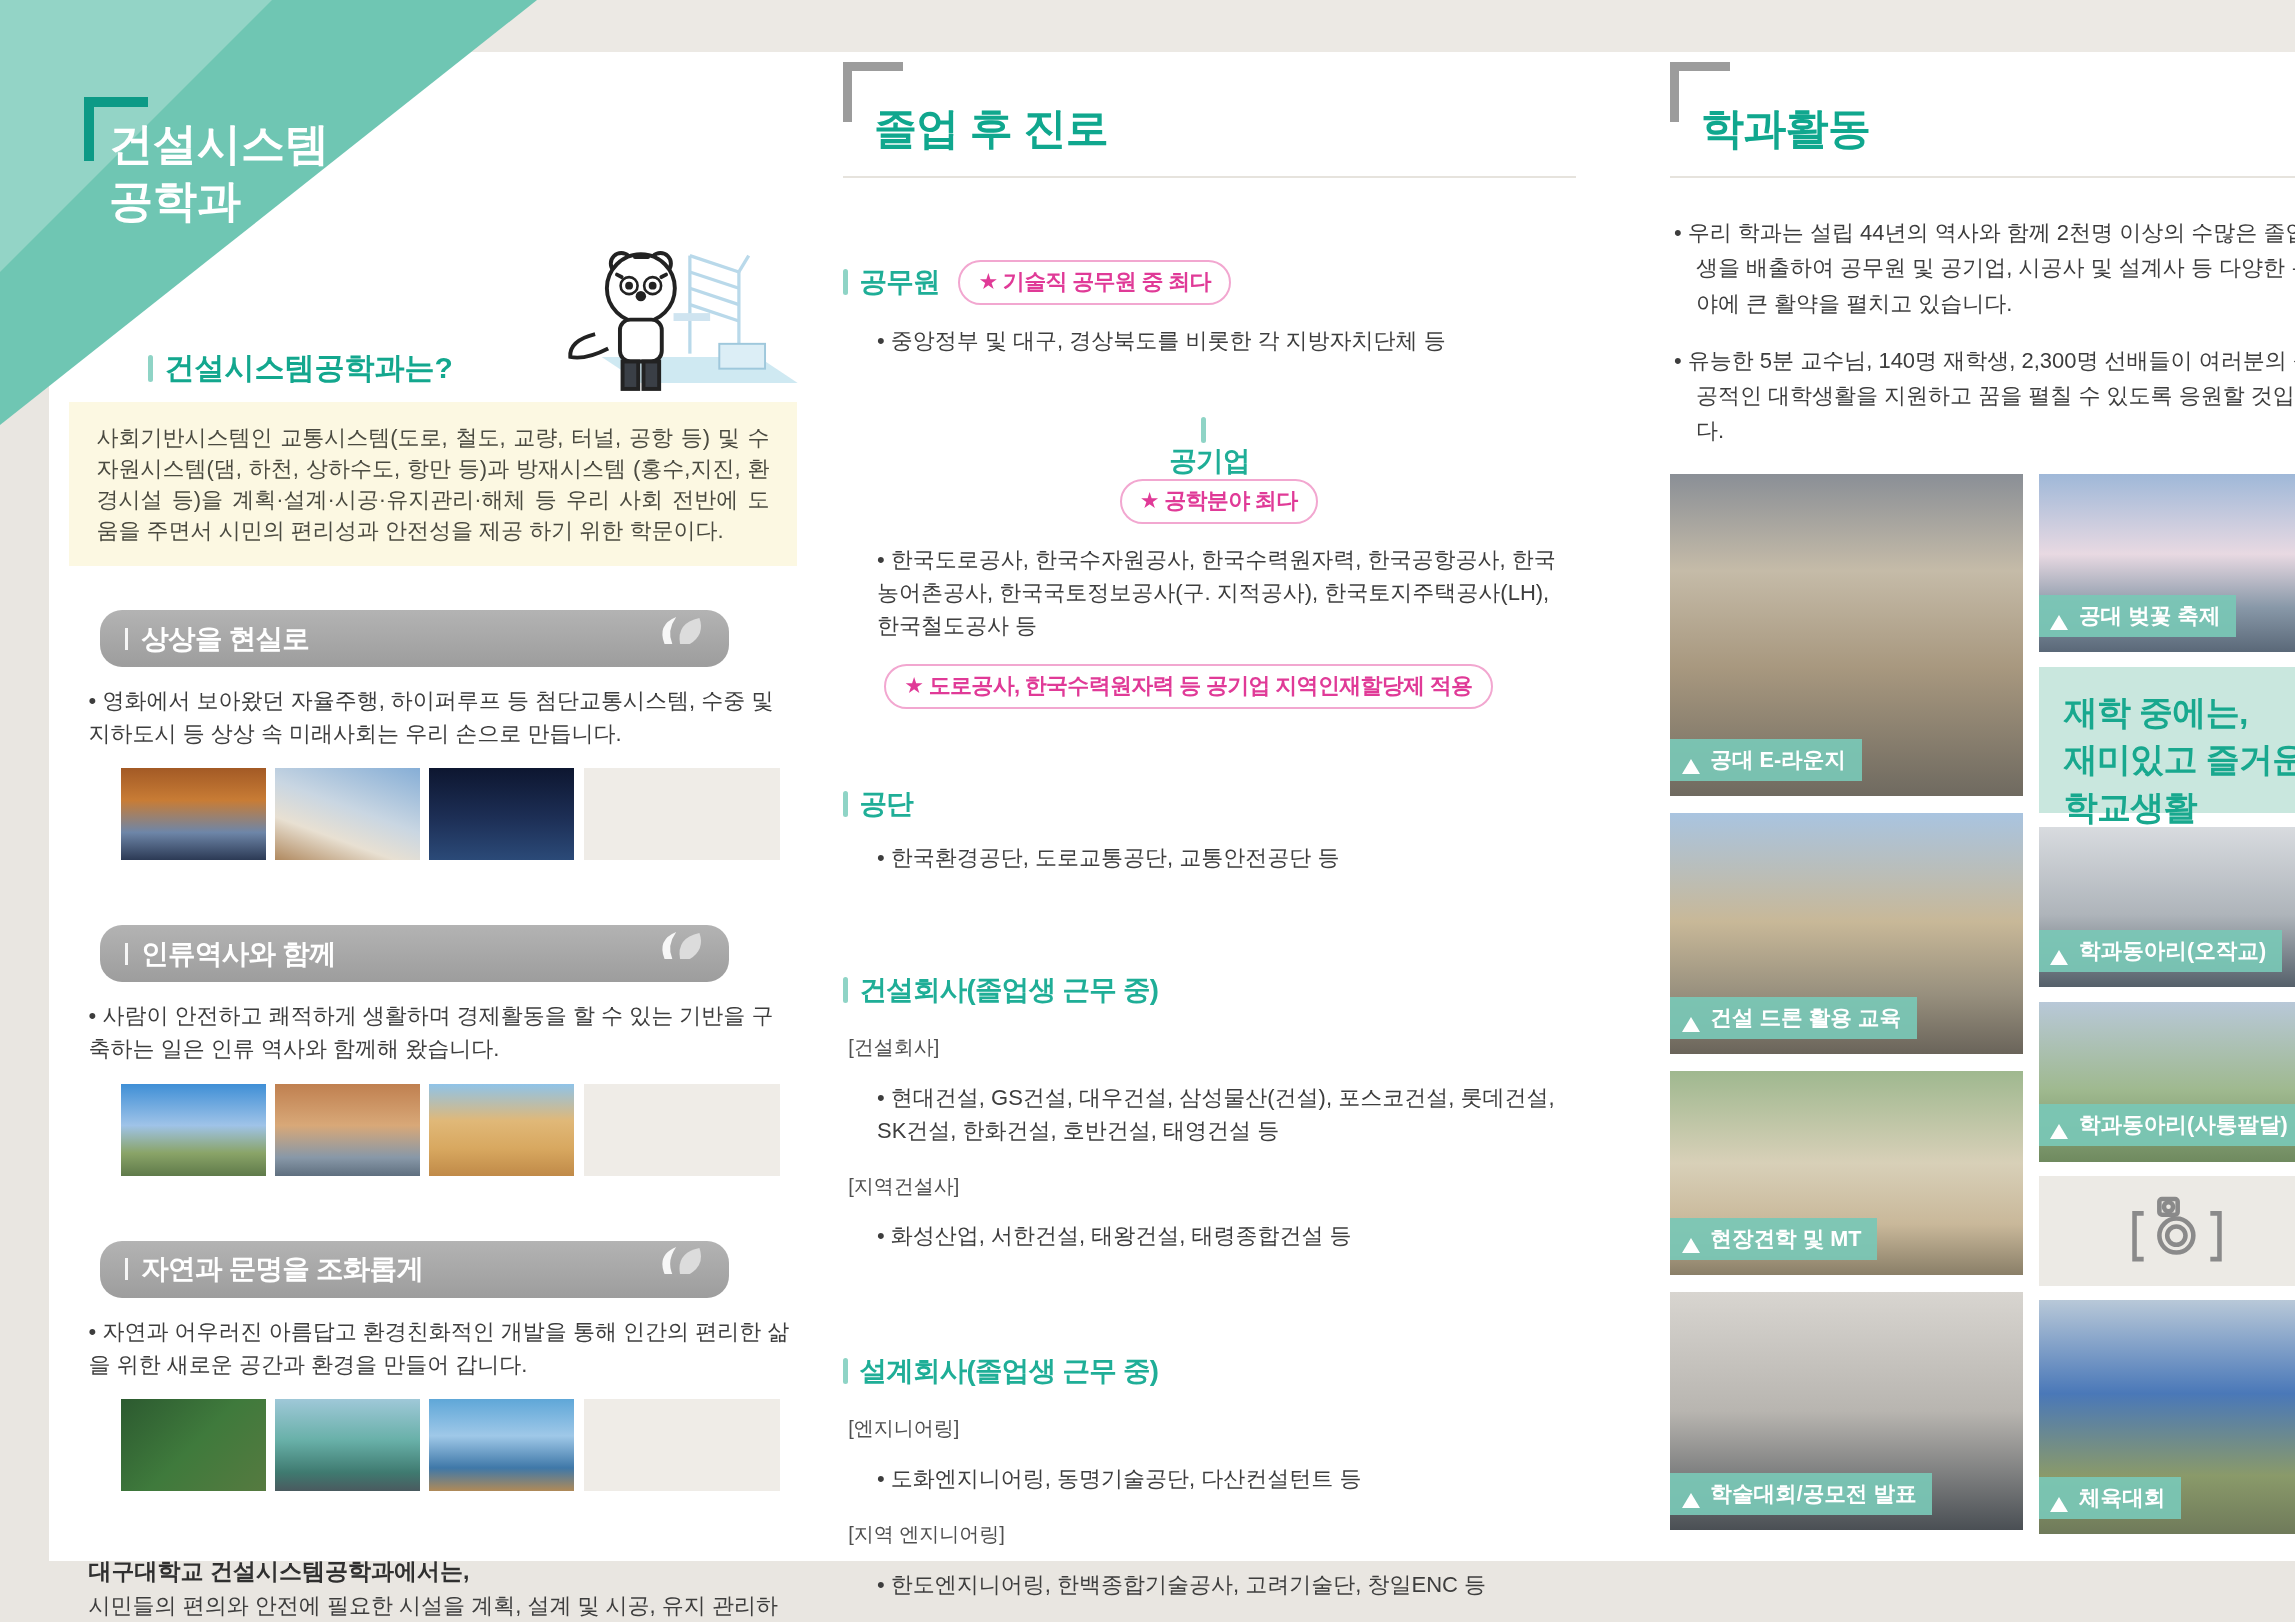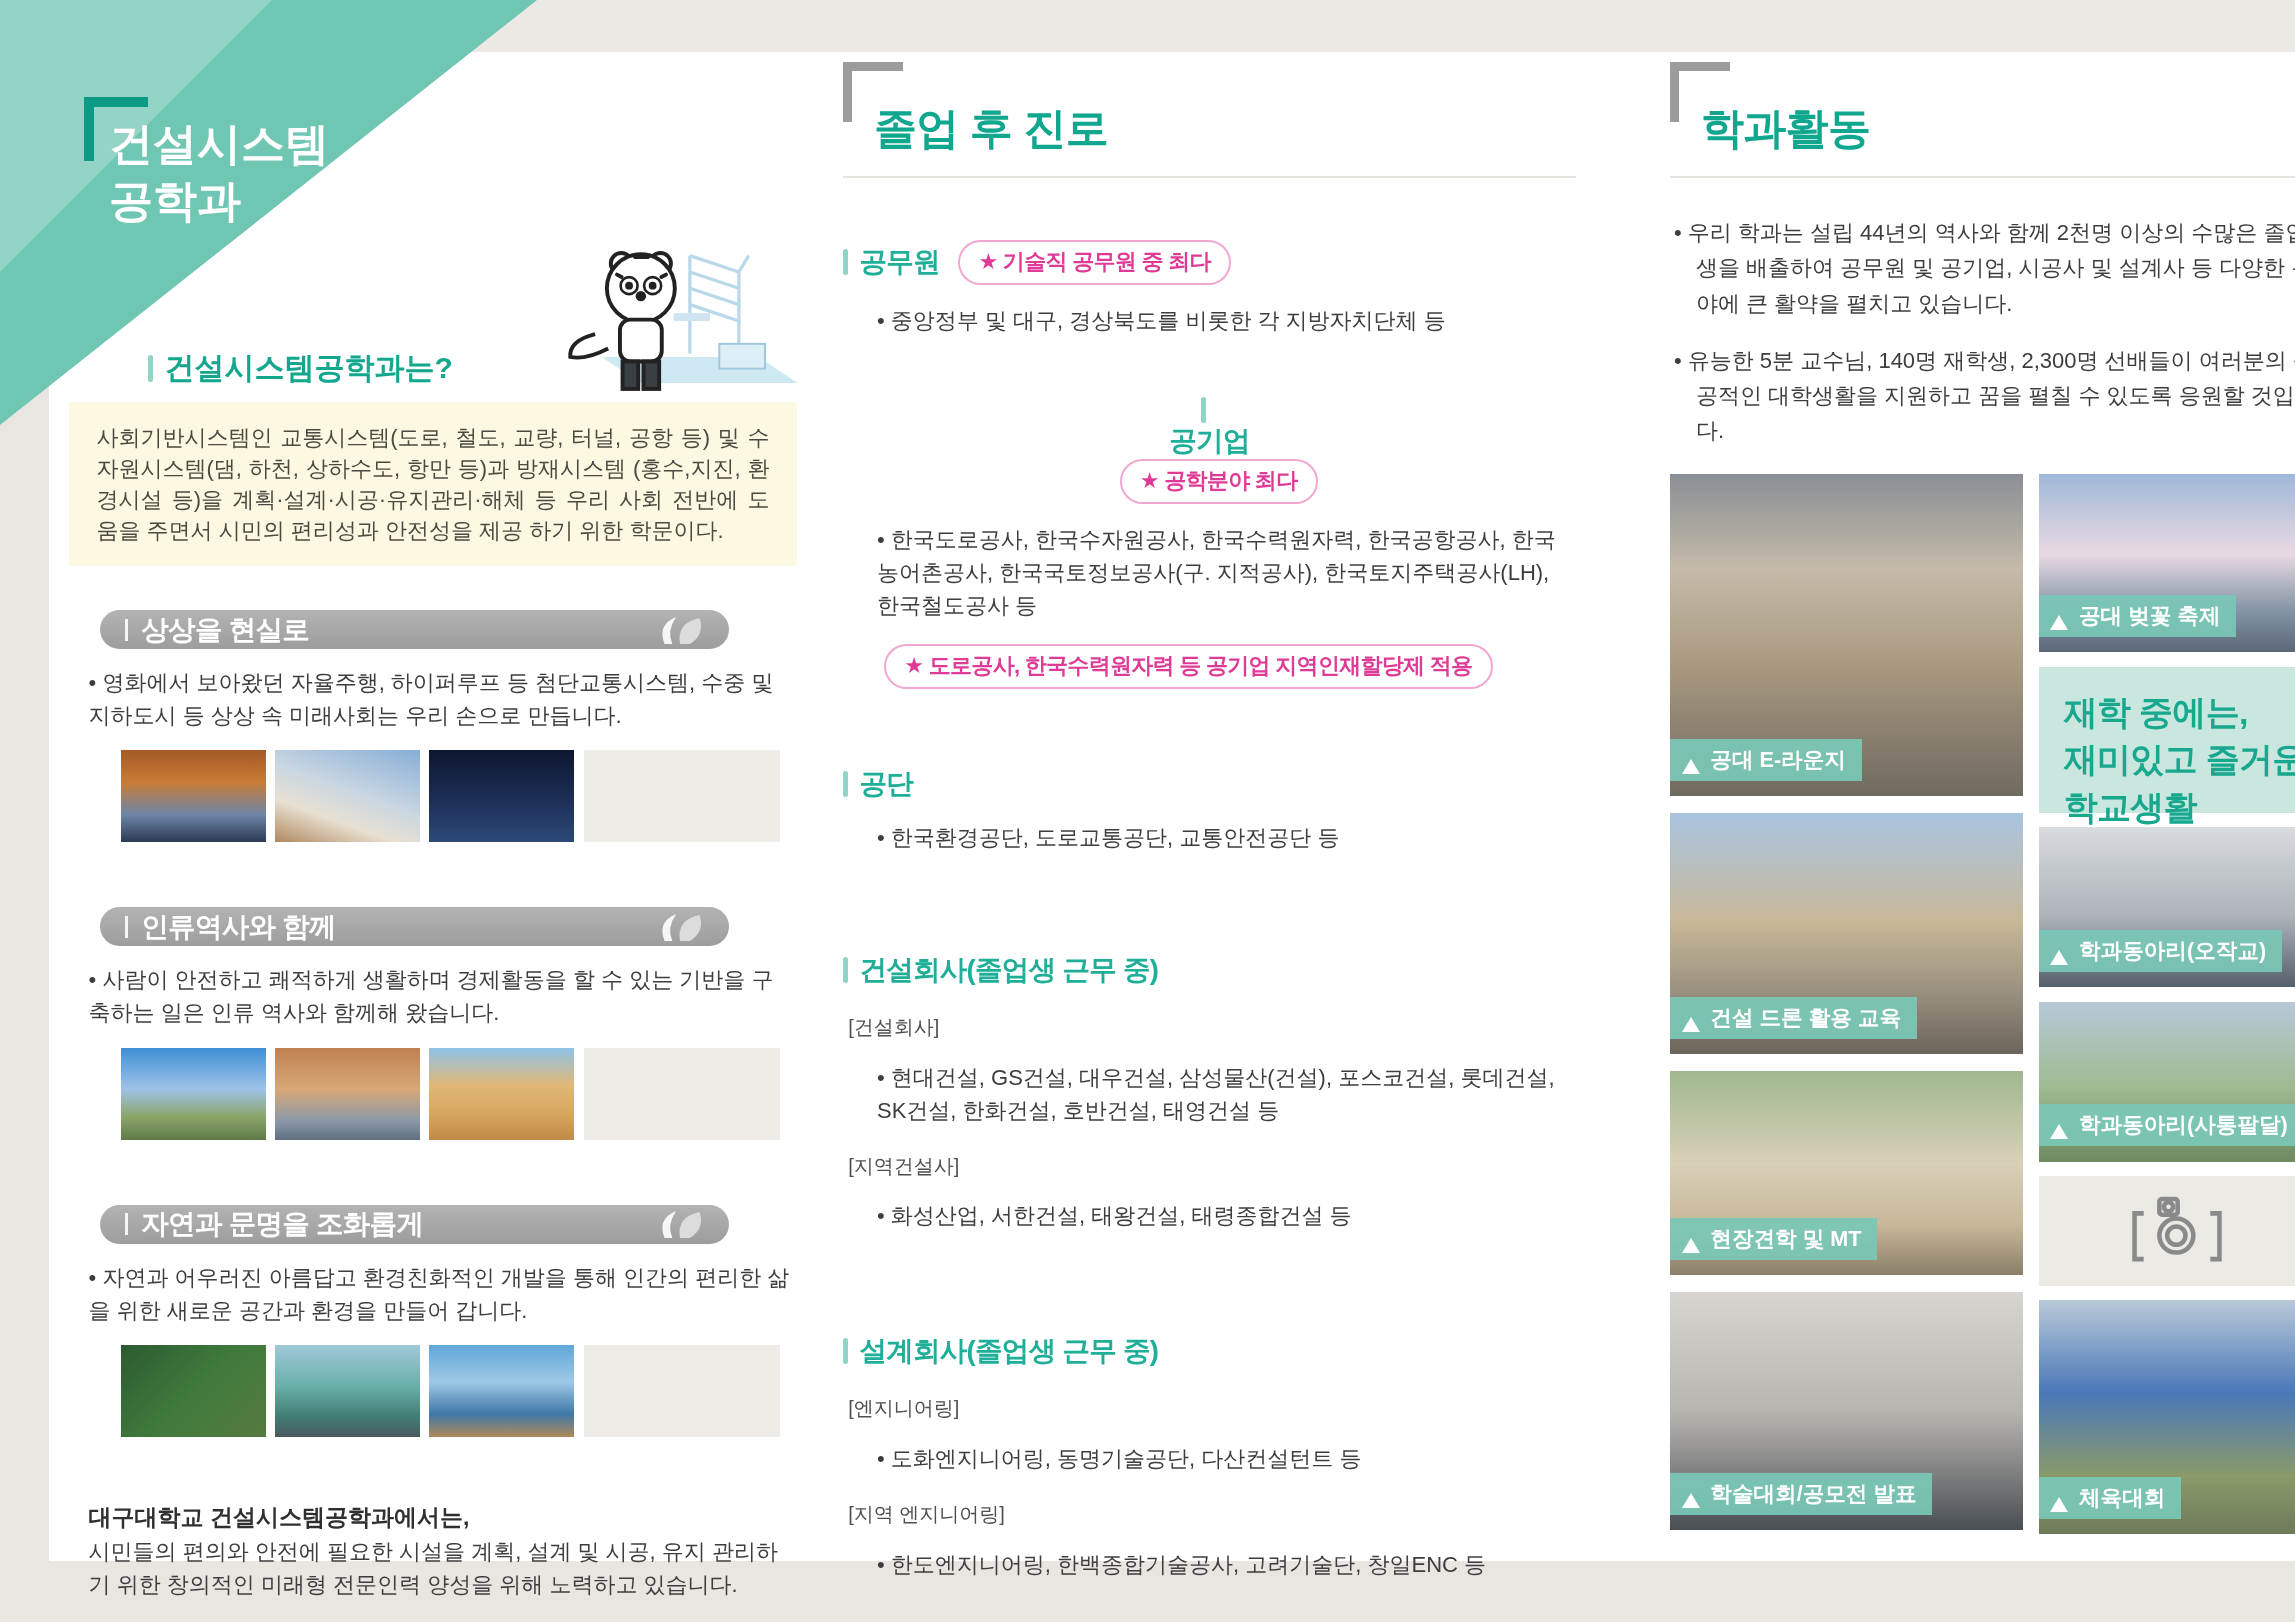--- a/index.html
+++ b/index.html
@@ -31,21 +31,21 @@
                        border-top:9.8px solid #9c9c9c; border-left:9.8px solid #9c9c9c; }
   .col-head h1 { color:#10a78e; font-size:43px; font-weight:bold; letter-spacing:-0.7px; }
   .head-rule { border-bottom:2.6px solid #e6e3dd; margin-top:18.3px; }
 
   
   .left-col { position:absolute; left:69px; top:348px; width:728px; }
   .about-head { margin-left:79px; font-size:30px; font-weight:bold; color:#13a78e; display:flex; align-items:center; }
   .tick { display:inline-block; width:4.6px; height:27.5px; border-radius:2.6px; background:#8fd4c6; margin-right:11.8px; }
   .yellow-box { margin-top:13px; background:#fcf8e2; padding:19.6px 27.5px; font-size:22px; line-height:1.42;
                 color:#4a4a40; text-align:justify; }
-  .gray-bar { margin:0 0 0 31px; width:629px; height:39px; border-radius:22px;
+  .gray-bar { margin:0 0 0 31px; width:629px; height:57px; border-radius:22px;
               background:linear-gradient(#b3b3b3,#9d9d9d); display:flex; align-items:center;
               padding:0 15.7px 0 25px; position:relative; }
   .gray-bar .wtick { display:inline-block; width:3.3px; height:22px; background:#fff; opacity:.9; margin-right:13px; }
   .gray-bar .bar-label { color:#fff; font-size:27.5px; font-weight:bold; letter-spacing:-0.7px; }
   .gray-bar svg { position:absolute; right:17px; top:4.6px; }
   .sec-bullet { margin:17px 0 0 19.6px; width:703px; font-size:22px; line-height:1.5; color:#3d3d3d; }
   .sec-bullet::before { content:"•  "; }
   .photo-row { margin:18.3px 0 0 52px; display:flex; gap:9.2px; }
   .photo-row .ph { width:145px; height:92px; }
   .photo-row .ph-empty { width:196px; height:92px; background:#efece7; }
@@ -57,21 +57,21 @@
   .s1c{background:linear-gradient(180deg,#0d1630 0%,#1d2f56 55%,#2b4a78 100%);}
   .s2a{background:linear-gradient(180deg,#3f8fd6 0%,#9fc3e8 45%,#8aa468 75%,#5f7a4a 100%);}
   .s2b{background:linear-gradient(180deg,#c08050 0%,#d8a878 45%,#8898a8 80%,#5f6f7f 100%);}
   .s2c{background:linear-gradient(180deg,#8fc3e8 0%,#e0b878 40%,#d8a860 70%,#c08a48 100%);}
   .s3a{background:linear-gradient(135deg,#2c5a30 0%,#3f7a3c 50%,#567a40 100%);}
   .s3b{background:linear-gradient(180deg,#9fc8d8 0%,#68b0a8 45%,#3f7a70 80%,#4a5a5f 100%);}
   .s3c{background:linear-gradient(180deg,#5fa7d8 0%,#9fc8e8 40%,#3f78a8 75%,#b08a58 100%);}
 
   
   .mid-col { position:absolute; left:843px; top:62px; width:733px; }
-  .mid-body { padding-top:19px; }
+  .mid-body { padding-top:39px; }
   .group-title { display:flex; align-items:center; font-size:27.5px; font-weight:bold; color:#1fae97; letter-spacing:-0.7px; }
   .group-title .tick { height:26px; }
   .badge { display:inline-flex; align-items:center; margin-left:18.3px; border:2.6px solid #f2a7d0; border-radius:29px;
            padding:5.2px 18.3px; color:#e03a97; font-size:22px; font-weight:bold; letter-spacing:-0.7px; }
   .note-badge { display:inline-flex; margin:22px 0 0 41px; border:2.6px solid #f2a7d0; border-radius:29px;
            padding:5.2px 18.3px; color:#e03a97; font-size:22px; font-weight:bold; letter-spacing:-0.7px; }
   .mid-bullet { margin:19.6px 0 0 34px; font-size:22px; line-height:1.5; color:#3d3d3d; width:681px; }
   .mid-bullet::before { content:"•  "; }
   .sub-label { margin:26px 0 0 5.2px; font-size:20px; color:#4f4f4f; }
   .g-m1{margin-top:43px;} .g-m2{margin-top:60px;flex-direction:column;} .g-m3{margin-top:77px;}

